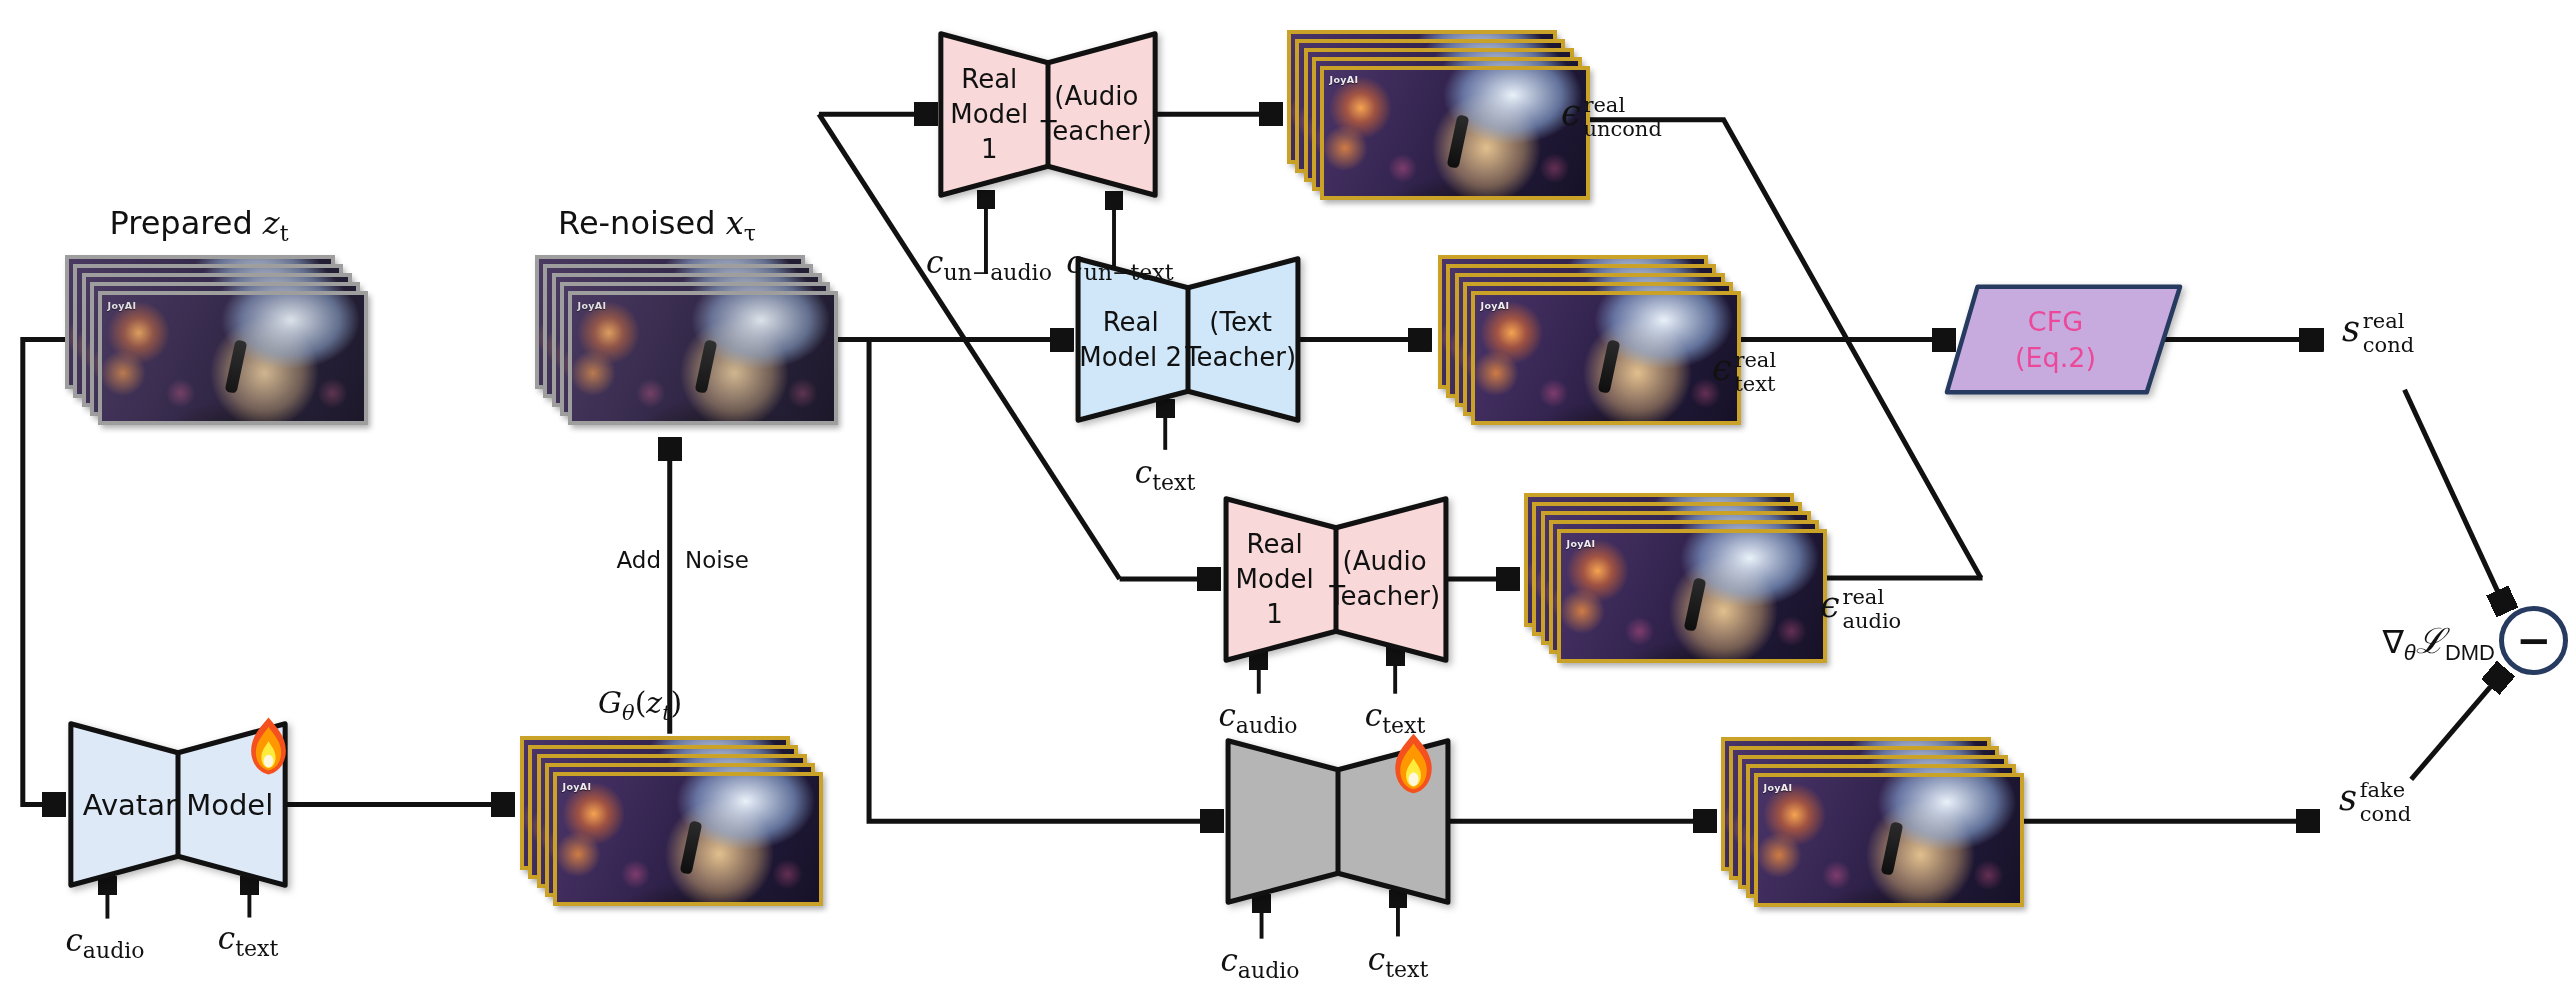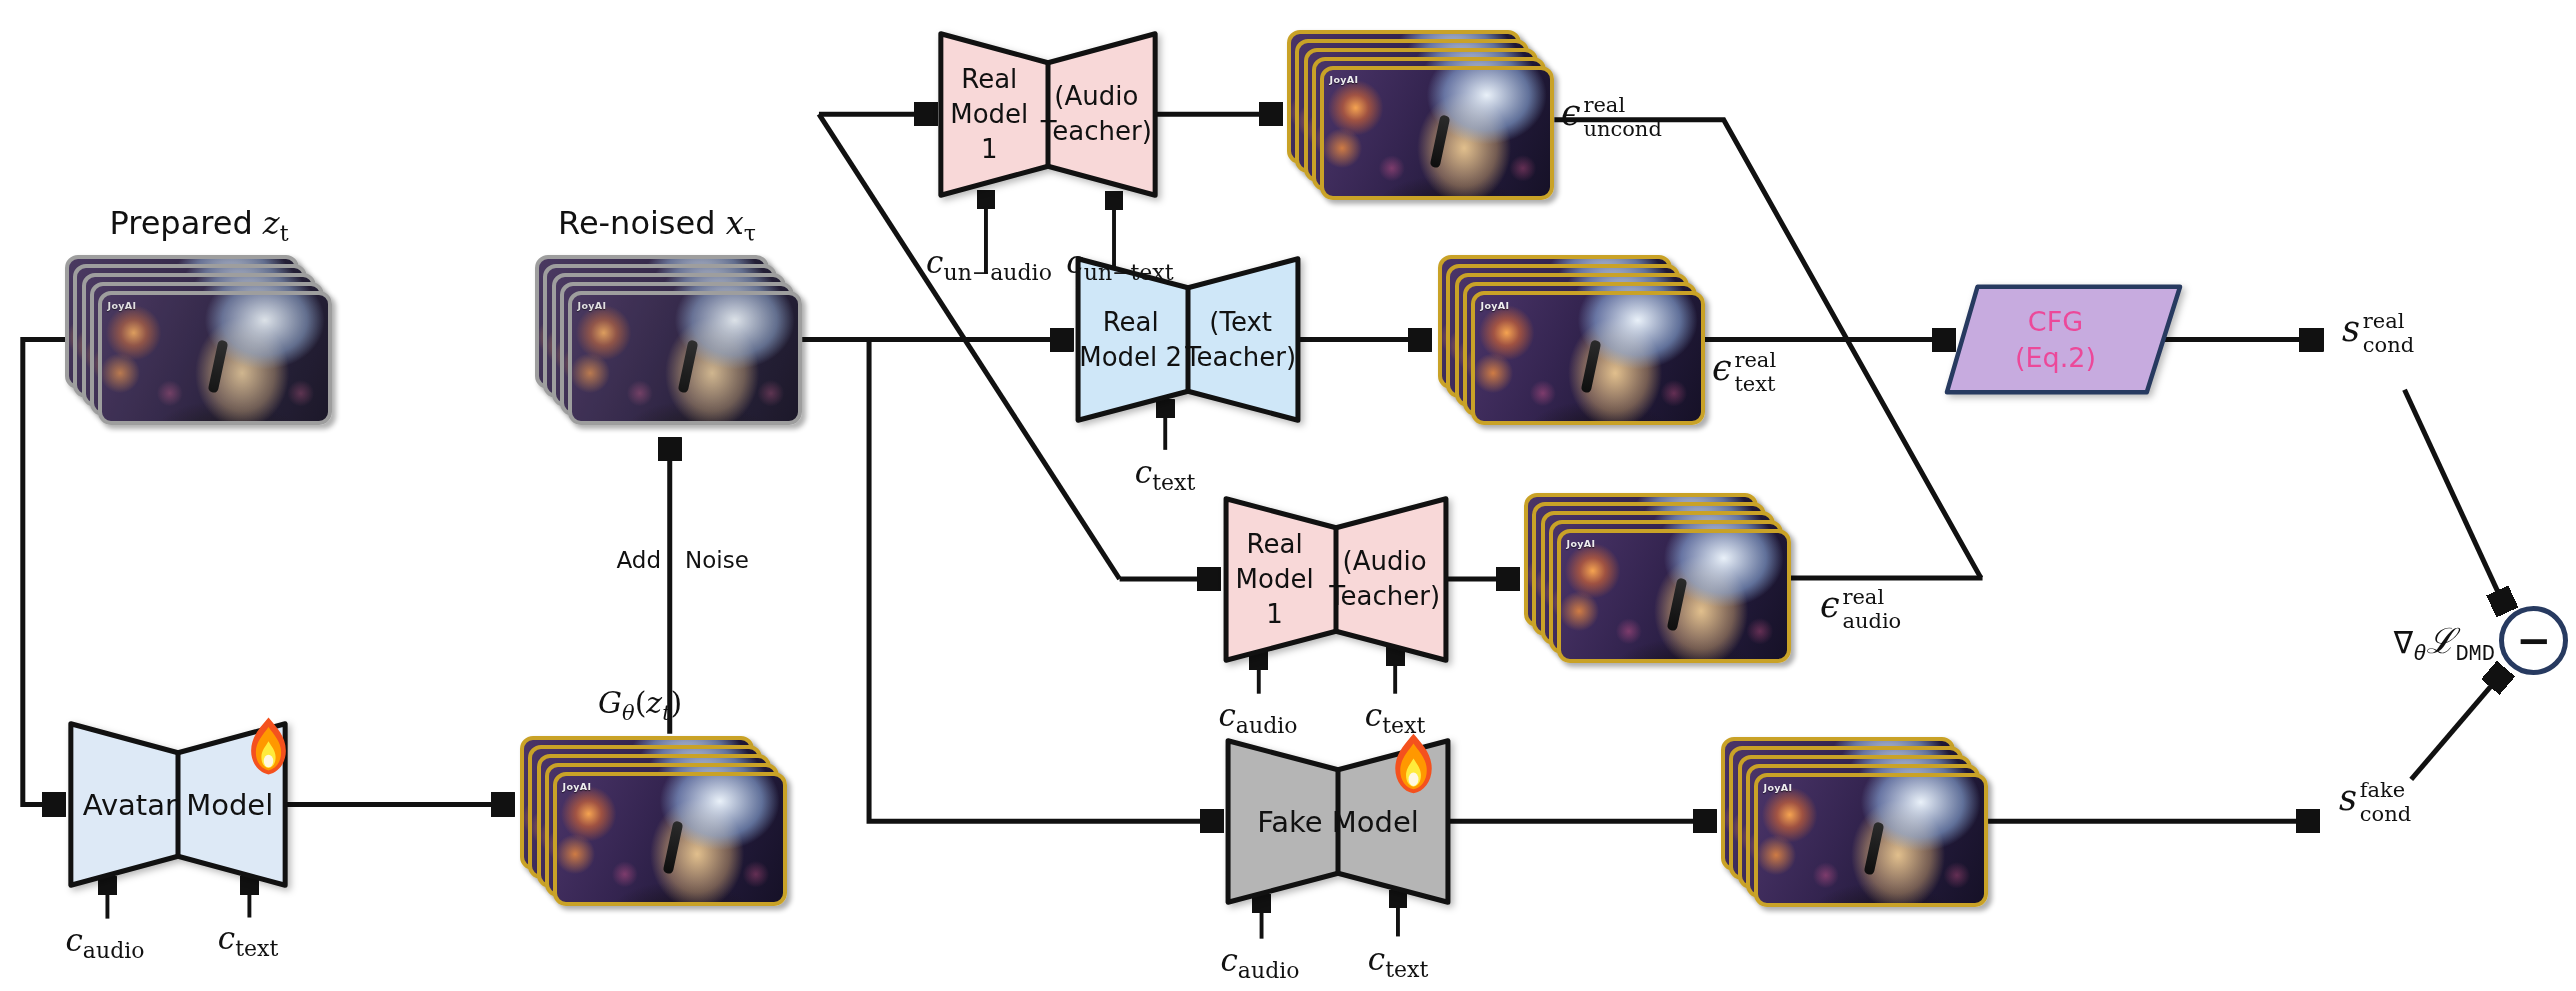--- a/index.html
+++ b/index.html
@@ -5,21 +5,21 @@
   html,body{margin:0;padding:0;background:#fff}
   *{box-sizing:border-box}
   #canvas{position:relative;width:2576px;height:991px;background:#ffffff;overflow:hidden;
           font-family:"DejaVu Sans",sans-serif;color:#111}
   .wires{position:absolute;left:0;top:0;z-index:1}
   .wires path{fill:none;stroke:#111;stroke-width:9px;stroke-linecap:butt;stroke-linejoin:miter}
   .wires path.cond{stroke-width:7px}
 
   
   .stack{position:absolute;width:267px;height:169px;z-index:2}
-  .layer{position:absolute;width:234px;height:134px;border:4.5px solid #c9a227;border-radius:13px;
+  .layer{position:absolute;width:270px;height:134px;border:4.5px solid #c9a227;border-radius:0;
          box-shadow:3.3px 3.9px 5.6px rgba(0,0,0,.32);
          background:
           radial-gradient(circle at 14% 30%, rgba(255,170,80,.95) 0%, rgba(255,120,40,.5) 6%, rgba(0,0,0,0) 13%),
           radial-gradient(circle at 8% 62%, rgba(255,150,60,.75) 0%, rgba(0,0,0,0) 9%),
           radial-gradient(circle at 30% 78%, rgba(235,95,150,.4) 0%, rgba(0,0,0,0) 7%),
           radial-gradient(circle at 88% 78%, rgba(235,95,150,.35) 0%, rgba(0,0,0,0) 6%),
           radial-gradient(ellipse 34% 50% at 72% 20%, rgba(240,248,255,.97) 0%, rgba(150,185,235,.55) 55%, rgba(0,0,0,0) 78%),
           radial-gradient(ellipse 26% 55% at 62% 62%, rgba(235,200,145,.95) 0%, rgba(200,160,110,.5) 55%, rgba(0,0,0,0) 80%),
           radial-gradient(ellipse 45% 35% at 55% 108%, rgba(25,18,30,.95) 0%, rgba(0,0,0,0) 70%),
           linear-gradient(115deg,#4a3468 0%,#352551 38%,#221a3a 70%,#161127 100%)}
@@ -53,21 +53,21 @@
   .gs{font-size:21px;font-style:italic;vertical-align:-6.7px}
   .gp{font-style:normal}
   .clab{position:absolute;z-index:4;font-family:"DejaVu Serif",serif;white-space:nowrap;transform:translateX(-50%)}
   .cbase{font-style:italic;font-size:31px}
   .csub{font-size:22px;vertical-align:-6.7px}
   .mlab{position:absolute;z-index:4;font-family:"DejaVu Serif",serif;display:flex;align-items:flex-start;white-space:nowrap}
   .mbase{font-style:italic;font-size:35px;line-height:1.1}
   .mstack{display:inline-flex;flex-direction:column;margin-left:2.8px}
   .msup,.msub{font-size:21px;line-height:1.12}
   .gradlab{position:absolute;z-index:4;left:2328px;top:616px;width:167px;text-align:right;
-           font-family:Liberation Mono, monospace;white-space:nowrap}
+           font-family:Liberation Sans, sans-serif;white-space:nowrap}
   .gnabla{font-size:32px}
   .gsub{font-size:22px;vertical-align:-6.7px;font-style:italic}
   .gsub2{font-size:22px;vertical-align:-6.7px}
   .gloss{font-size:35px;font-style:italic}
   .minus-circle{position:absolute;z-index:4;left:2499px;top:606px;width:69px;height:69px;
            border:5px solid #273a60;border-radius:50%;background:#fff;display:flex;align-items:center;
            justify-content:center;font-weight:900;font-size:42px;color:#111}
   .flame{position:absolute;z-index:5}
 </style>
 </head>
@@ -220,23 +220,20 @@
   </svg>
   <div class="bowlabel" style="left:1225px;top:498px;width:220px;height:162px">
     <span>Real Model 1</span>
     <span>(Audio Teacher)</span>
   </div>
 
   <svg class="bow" style="left:1225px;top:738px" width="226" height="167" viewBox="0 0 405 300">
     <polygon points="5,5 202.5,57 400,5 400,295 202.5,243 5,295" stroke="#111" stroke-width="9" stroke-linejoin="round" fill="#b5b5b5"></polygon>
     <line x1="202.5" y1="57" x2="202.5" y2="243" stroke="#111" stroke-width="9"></line>
   </svg>
-  <div class="bowlabel single" style="left:1228px;top:741px;width:220px;height:162px">
-    <span>Fake Model</span>
-  </div>
   <svg class="flame" style="left:1388px;top:732px" width="51" height="63" viewBox="0 0 60 76">
     <path d="M30 2 C20 14 8 26 8 44 C8 60 18 72 30 74 C42 72 52 60 52 44 C52 26 40 14 30 2 Z" fill="#f4511e"></path>
     <path d="M30 14 C23 24 14 33 14 46 C14 59 21 67 30 69 C39 67 46 59 46 46 C46 33 37 24 30 14 Z" fill="#ff9800"></path>
     <path d="M30 32 C26 39 21 44 21 52 C21 61 25 65 30 66 C35 65 39 61 39 52 C39 44 34 39 30 32 Z" fill="#ffeb3b"></path>
     <ellipse cx="30" cy="57" rx="6" ry="8" fill="#fff8e1"></ellipse>
   </svg>
 
   <div class="cfgwrap" style="left:1944px;top:284px">
     <svg width="239" height="111" viewBox="0 0 430 200">
       <polygon points="60,5 425,5 365,195 5,195" stroke-width="8" stroke-linejoin="round" stroke="#273a60" fill="#c7abdf"></polygon>

